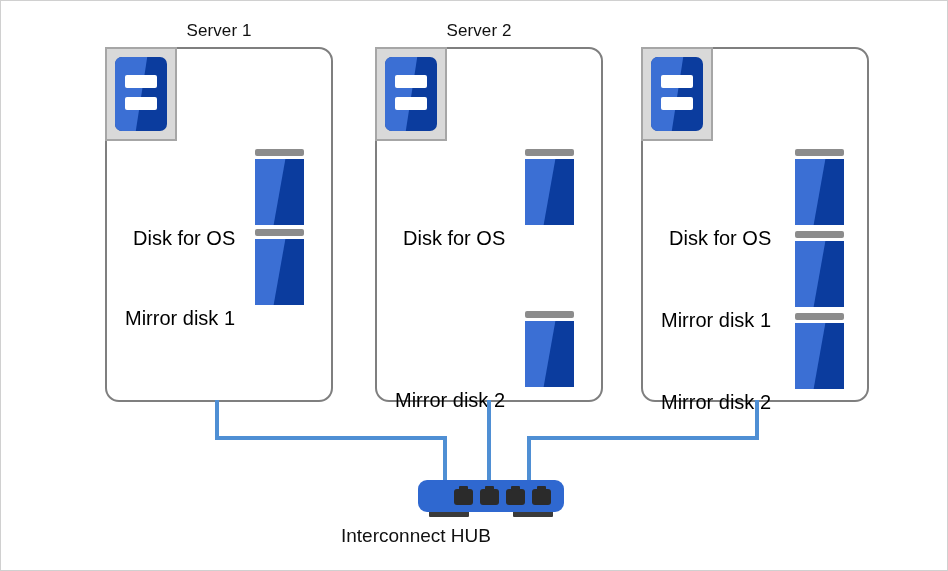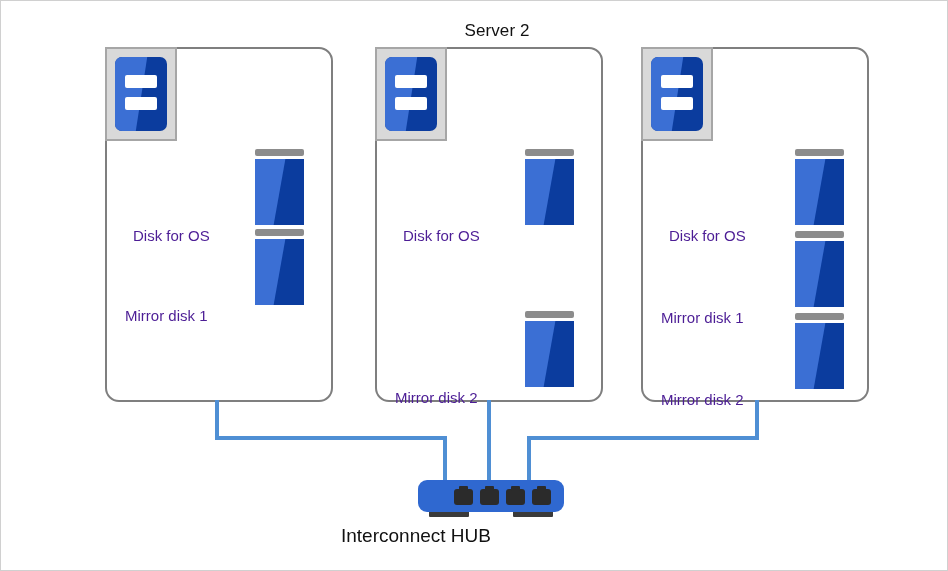--- a/index.html
+++ b/index.html
@@ -79,22 +79,22 @@
   }
   .disk .platter::before{
     content:"";
     position:absolute;left:0;top:0;bottom:0;width:100%;
     background:#3b6fd4;
     clip-path:polygon(0 0, 62% 0, 38% 100%, 0 100%);
   }
 
   .disk-label{
     position:absolute;
-    font-size:15px;
-    color:#4c1d95;
+    font-size:20px;
+    color:#000000;
     white-space:nowrap;
     text-align:right;
   }
 
   
   .wire{
     position:absolute;
     background:#4f8fd4;
   }
   .wire.v{width:4px;}
@@ -131,20 +131,21 @@
     font-size:19px;
     color:#111111;
     white-space:nowrap;
   }
 </style>
 </head>
 <body>
 
 <div id="canvas">
 
+  <div class="server-title" style="left:104px;top:20px;width:228px;">Server 1</div>
 
   <div class="server-box" style="left:104px;top:46px;width:228px;height:355px;">
 
     <div class="srv-icon" style="left:-2px;top:-2px;">
       <div class="body">
         <div class="bar b1"></div>
         <div class="bar b2"></div>
       </div>
     </div>
 
@@ -154,21 +155,21 @@
       <div class="platter"></div>
     </div>
 
     <div class="disk-label" style="left:18px;top:258px;">Mirror disk 1</div>
     <div class="disk" style="left:148px;top:180px;">
       <div class="cap"></div>
       <div class="platter"></div>
     </div>
   </div>
 
-  <div class="server-title" style="left:382px;top:20px;width:228px;">Server 2</div>
+  <div class="server-title" style="left:364px;top:20px;width:228px;">Server 2</div>
 
   <div class="server-box" style="left:374px;top:46px;width:228px;height:355px;">
 
     <div class="srv-icon" style="left:-2px;top:-2px;">
       <div class="body">
         <div class="bar b1"></div>
         <div class="bar b2"></div>
       </div>
     </div>
 

